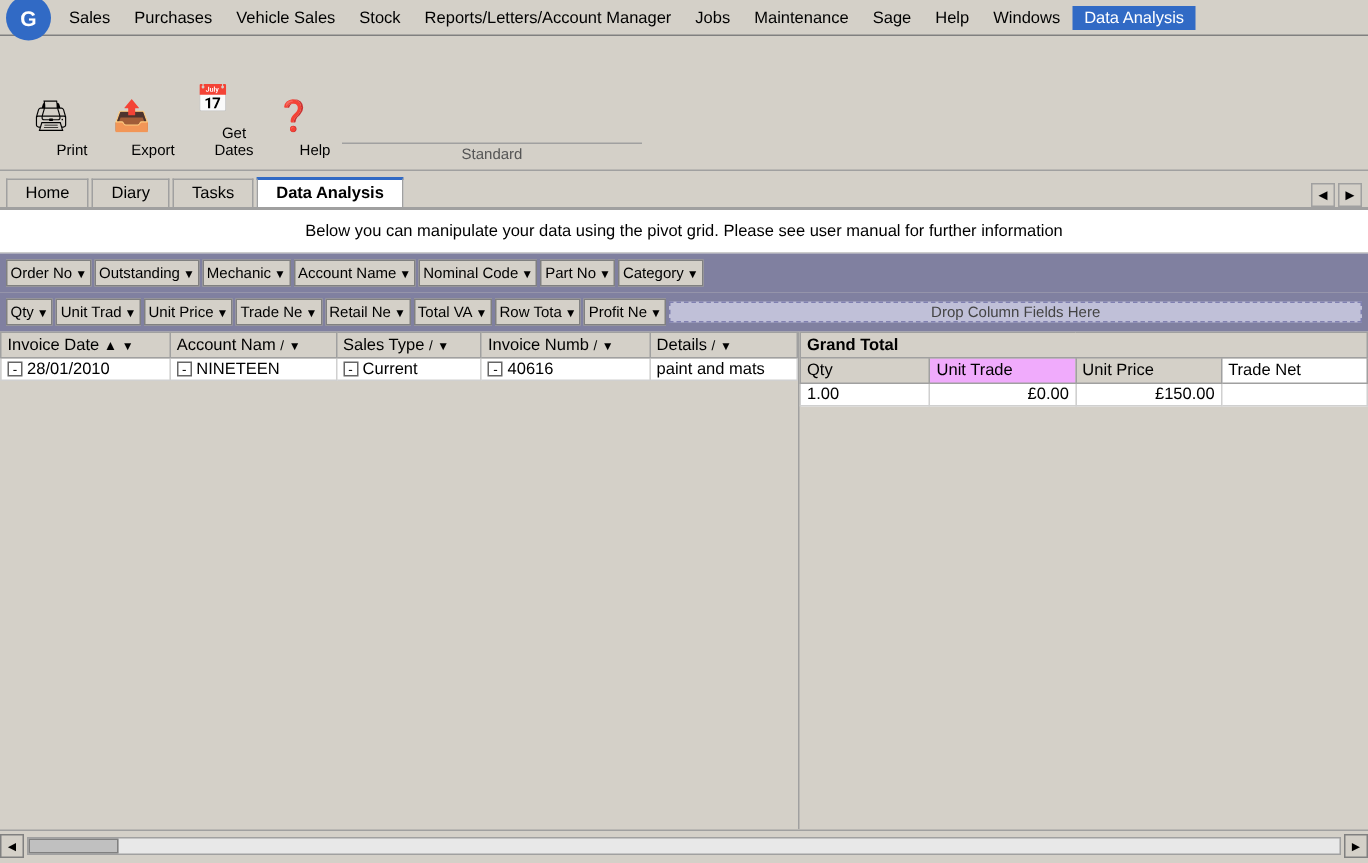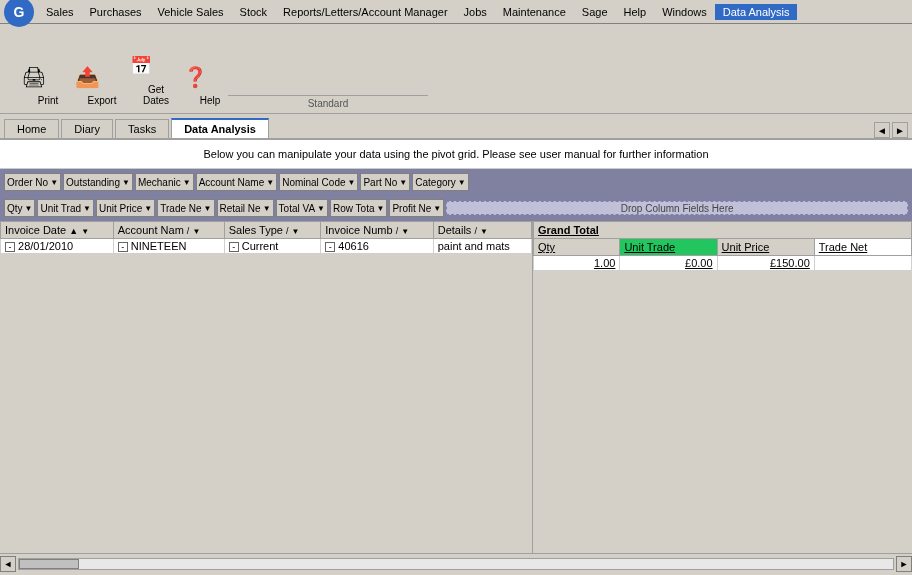--- a/index.html
+++ b/index.html
@@ -230,35 +230,35 @@
             </td>
             <td>
               <span>paint and mats</span>
             </td>
           </tr>
         </tbody>
       </table>
     </div>
 
     <div style="width:380px; overflow:auto; border-left:1px solid #a0a0a0;">
-      <table style="width:100%; border-collapse:collapse;text-decoration:underline;">
+      <table style="width:100%; border-collapse:collapse;">
         <thead>
           <tr>
             <th colspan="4" style="background:#d4d0c8; border:1px solid #a0a0a0; padding:2px 4px; text-align:left; font-weight:bold;">Grand Total</th>
           </tr>
           <tr>
             <th style="background:#d4d0c8; border:1px solid #a0a0a0; padding:2px 4px; width:80px;">Qty</th>
-            <th style="background:#22c55e; border:1px solid #a0a0a0; padding:2px 4px; width:90px;">Unit Trade</th>
+            <th style="background:#f0abfc; border:1px solid #a0a0a0; padding:2px 4px; width:90px;">Unit Trade</th>
             <th style="background:#d4d0c8; border:1px solid #a0a0a0; padding:2px 4px; width:90px;">Unit Price</th>
             <th style="background:#ffffff; border:1px solid #a0a0a0; padding:2px 4px; width:90px;">Trade Net</th>
           </tr>
         </thead>
         <tbody>
           <tr class="data-row">
-            <td style="text-align:right;">1.00</td>
+            <td style="">1.00</td>
             <td style="text-align:right;">£0.00</td>
             <td style="text-align:right;">£150.00</td>
             <td style="text-align:right;"></td>
           </tr>
         </tbody>
       </table>
     </div>
   </div>
 
   <div class="bottom-bar">

